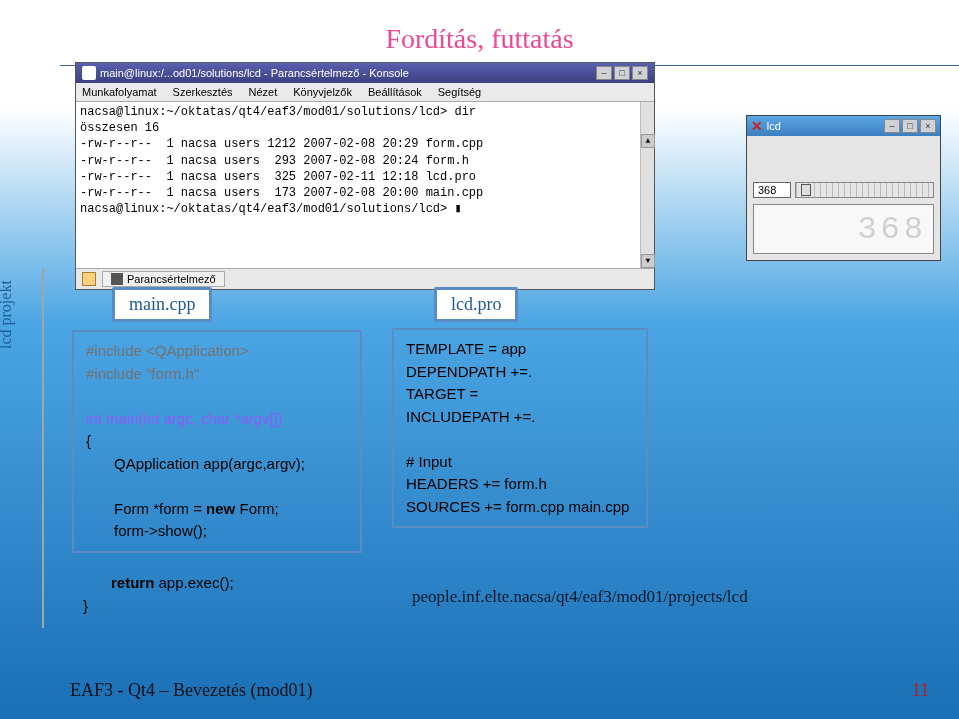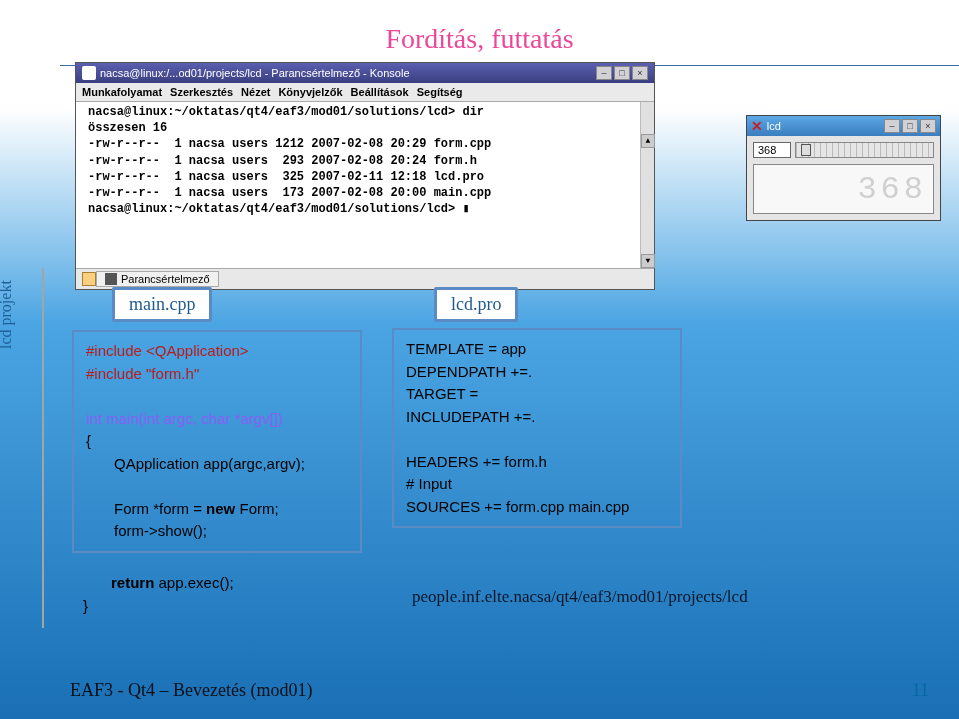--- a/index.html
+++ b/index.html
@@ -86,35 +86,33 @@
     text-align: center;
     font-size: 9px;
     line-height: 12px;
     color: #333;
   }
   
   .menu-bar {
     background: #eaeaea;
     padding: 3px 6px;
     display: flex;
-    gap: 8px;
+    gap: 16px;
     font-size: 11px;
     border-bottom: 1px solid #aaa;
-    font-weight: bold;
   }
   
   .terminal-content {
     background: #ffffff;
     font-family: 'Courier New', monospace;
     font-size: 12px;
-    padding: 2px 12px;
+    padding: 2px 4px;
     line-height: 1.35;
     white-space: pre;
     position: relative;
-    font-weight: bold;
   }
   
   .scrollbar-v {
     position: absolute;
     right: 0; top: 0; bottom: 0;
     width: 14px;
     background: #e0e0e0;
     border-left: 1px solid #bbb;
   }
   .scrollbar-v .arrow {
@@ -125,20 +123,21 @@
     text-align: center;
     line-height: 12px;
   }
   .scrollbar-v .arrow.down { position: absolute; bottom: 0; }
   
   .taskbar {
     background: #e8e8e8;
     padding: 2px 6px;
     display: flex;
     align-items: center;
+    gap: 6px;
     border-top: 1px solid #aaa;
     font-size: 11px;
   }
   .taskbar .tb-icon {
     width: 14px; height: 14px;
     background: #f8d080;
     border: 1px solid #aa8030;
   }
   .taskbar .tb-btn {
     background: #f0f0f0;
@@ -171,20 +170,21 @@
     gap: 4px;
     font-size: 11px;
   }
   .lcd-titlebar .close-x {
     color: #cc2020;
     font-weight: bold;
     font-size: 14px;
   }
   .lcd-body {
     padding: 6px;
+    margin-top: 40px;
   }
   .lcd-row {
     display: flex;
     align-items: center;
     gap: 4px;
   }
   .slider-input {
     border: 1px solid #666;
     background: white;
     padding: 1px 4px;
@@ -245,25 +245,25 @@
   
   .main-cpp-label { left: 112px; top: 287px; }
   .lcd-pro-label { left: 434px; top: 287px; }
   
   .code-left {
     left: 72px; top: 330px;
     width: 290px;
   }
   .code-right {
     left: 392px; top: 328px;
-    width: 290px;
+    width: 256px;
   }
   
   .code-left .c-blue { color: #8b5cf6; }
-  .code-left .c-green { color: #b91c1c; }
+  .code-left .c-green { color: #737373; }
   .code-left .c-black { color: #000; }
   
   .code-return {
     position: absolute;
     left: 83px;
     top: 572px;
     font-size: 15px;
     line-height: 1.5;
   }
   
@@ -284,36 +284,36 @@
     font-size: 18px;
     color: #0a1018;
   }
   
   .page-num {
     position: absolute;
     right: 30px;
     bottom: 18px;
     font-family: 'Times New Roman', serif;
     font-size: 18px;
-    color: #0369a1;
+    color: #b91c1c;
   }
 </style>
 </head>
 <body>
 
 <h1 class="slide-title">Fordítás, futtatás</h1>
 <div class="top-line"></div>
 
 <div class="vertical-label">lcd projekt</div>
 <div class="vertical-bar"></div>
 
 <div class="terminal-window">
   <div class="terminal-titlebar">
     <span class="icon"></span>
-    <span>nacsa@linux:/...od01/projects/lcd - Parancsértelmező - Konsole</span>
+    <span>main@linux:/...od01/solutions/lcd - Parancsértelmező - Konsole</span>
     <div class="window-buttons">
       <span>–</span>
       <span>□</span>
       <span>×</span>
     </div>
   </div>
   <div class="menu-bar">
     <span>Munkafolyamat</span>
     <span>Szerkesztés</span>
     <span>Nézet</span>
@@ -378,21 +378,21 @@
   <div style="padding-left:28px"><b>return</b><span> app.exec();</span></div>
   <div>}</div>
 </div>
 
 <div class="code-box code-right">
   <div>TEMPLATE = app</div>
   <div>DEPENDPATH +=.</div>
   <div>TARGET = </div>
   <div>INCLUDEPATH +=.</div>
   <br>
+  <div># Input</div>
   <div>HEADERS += form.h</div>
-  <div># Input</div>
   <div>SOURCES += form.cpp main.cpp</div>
 </div>
 
 <div class="url-text">people.inf.elte.nacsa/qt4/eaf3/mod01/projects/lcd</div>
 
 <div class="footer-text">EAF3 - Qt4 – Bevezetés (mod01)</div>
 <div class="page-num">11</div>
 
 </body></html>

